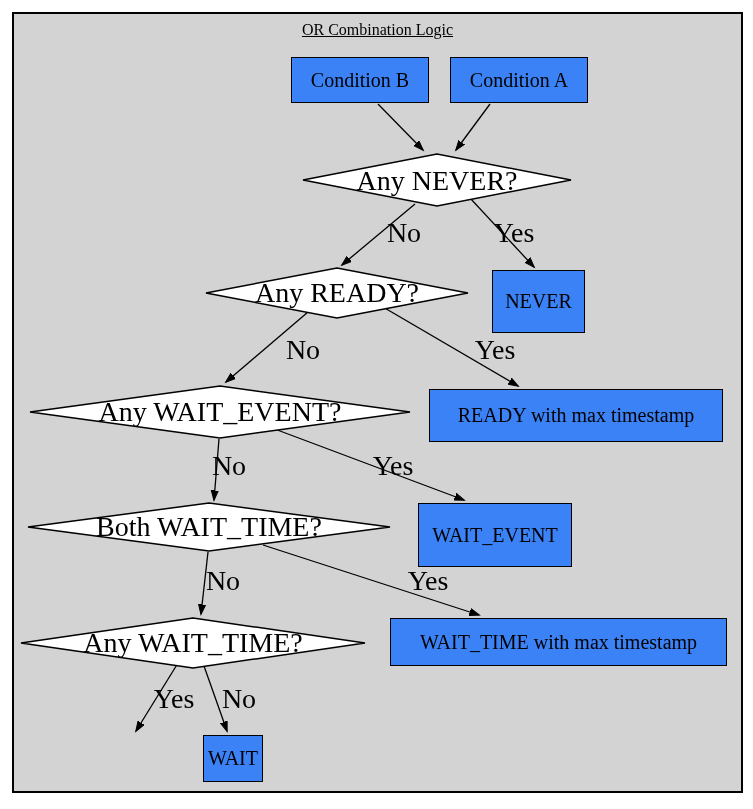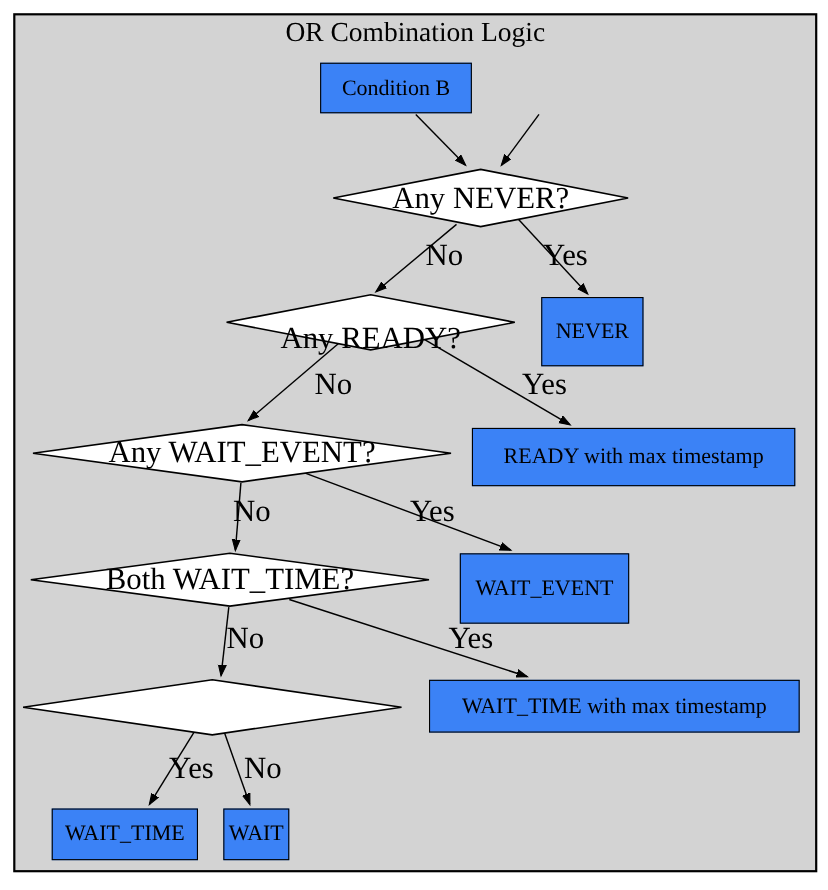--- a/index.html
+++ b/index.html
@@ -16,22 +16,23 @@
     position: absolute;
     left: 0; top: 0;
     width: 753px; height: 809px;
   }
   .graph-title {
     position: absolute;
     left: 13px;
     top: 19px;
     width: 729px;
     text-align: center;
-    font-size: 25px;
+    font-size: 16px;
     line-height: 22px;
+    text-decoration: underline;
   }
   .box {
     position: absolute;
     box-sizing: border-box;
     background: #3b82f6;
     border: 1.5px solid #000000;
     display: flex;
     align-items: center;
     justify-content: center;
     font-size: 20px;
@@ -79,31 +80,32 @@
       <polygon points="206,293 337,268 468,293 337,318"></polygon>
       <polygon points="30,412 220,386 410,412 220,438"></polygon>
       <polygon points="28,527 209,503 390,527 209,551"></polygon>
       <polygon points="21,643 193,618 365,643 193,668"></polygon>
     </g>
   </svg>
 
   <div class="graph-title">OR Combination Logic</div>
 
   <div class="box" style="left:291px; top:57px; width:138px; height:46px;">Condition B</div>
+  <div class="box" style="left:450px; top:57px; width:138px; height:46px;">Condition A</div>
   <div class="box" style="left:492px; top:270px; width:93px; height:63px;">NEVER</div>
   <div class="box" style="left:429px; top:389px; width:294px; height:53px;">READY with max timestamp</div>
   <div class="box" style="left:418px; top:503px; width:154px; height:64px;">WAIT_EVENT</div>
   <div class="box" style="left:390px; top:618px; width:337px; height:48px;">WAIT_TIME with max timestamp</div>
-  <div class="box" style="left:47px; top:735px; width:133px; height:47px;">WAIT_TIME</div>
   <div class="box" style="left:203px; top:735px; width:60px; height:47px;">WAIT</div>
 
   <div class="diamond-label" style="left:437px; top:181px;">Any NEVER?</div>
-  <div class="diamond-label" style="left:337px; top:308px;text-align:center;">Any READY?</div>
+  <div class="diamond-label" style="left:337px; top:293px;text-align:center;">Any READY?</div>
   <div class="diamond-label" style="left:220px; top:412px;">Any WAIT_EVENT?</div>
   <div class="diamond-label" style="left:209px; top:527px;">Both WAIT_TIME?</div>
+  <div class="diamond-label" style="left:193px; top:643px;">Any WAIT_TIME?</div>
 
   <div class="edge-label" style="left:404px; top:233px;">No</div>
   <div class="edge-label" style="left:514px; top:233px;">Yes</div>
   <div class="edge-label" style="left:303px; top:350px;">No</div>
   <div class="edge-label" style="left:495px; top:350px;">Yes</div>
   <div class="edge-label" style="left:229px; top:466px;">No</div>
   <div class="edge-label" style="left:393px; top:466px;">Yes</div>
   <div class="edge-label" style="left:223px; top:581px;">No</div>
   <div class="edge-label" style="left:428px; top:581px;">Yes</div>
   <div class="edge-label" style="left:174px; top:699px;">Yes</div>

